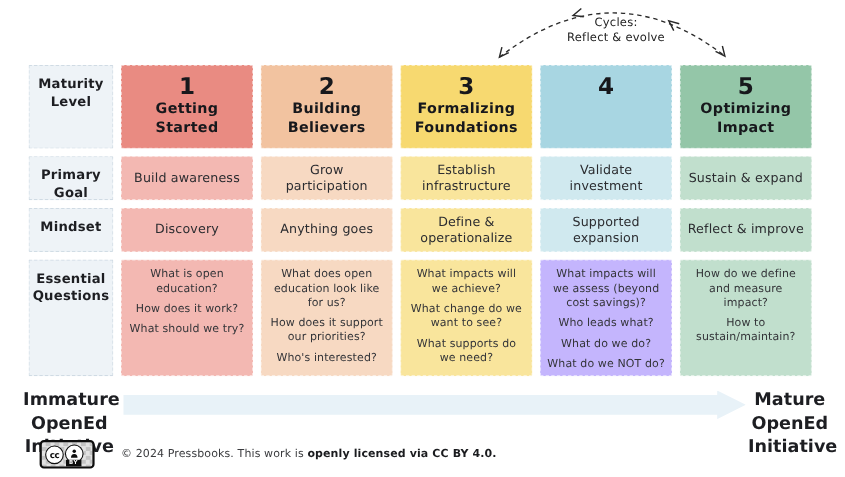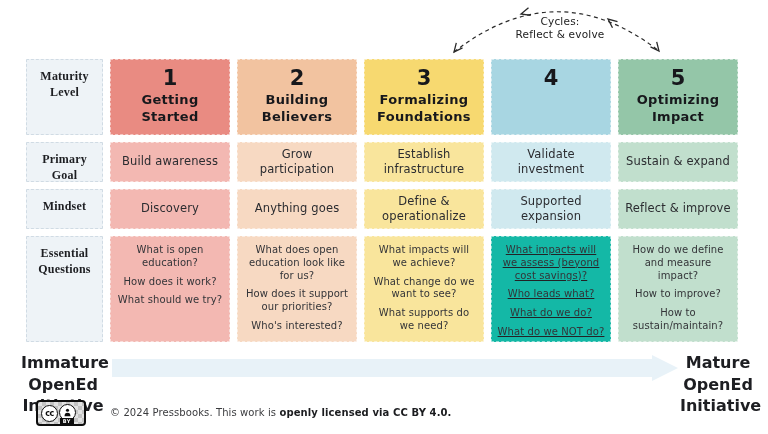--- a/index.html
+++ b/index.html
@@ -14,21 +14,21 @@
   .cycles-text .t2{font-size:10.5px;}
 
   
   .matrix{position:absolute;left:26px;top:59px;width:712px;
           display:grid;grid-template-columns:77px repeat(5,1fr);
           grid-template-rows:76px 40px 40px 106px;gap:7px;}
   .cell{border-radius:1px;overflow:hidden;box-sizing:border-box;}
   .label-cell{display:flex;flex-direction:column;align-items:center;
               padding:9px 4px 0;text-align:center;font-weight:700;font-size:12px;
               line-height:1.3;letter-spacing:.2px;color:#1d1e22;
-              border:1px dashed rgba(140,165,185,.30);font-family:Liberation Serif, serif;}
+              border:1px dashed rgba(140,165,185,.30);}
   .head-cell{display:flex;flex-direction:column;align-items:center;text-align:center;
              padding-top:5px;border:1px dashed rgba(255,255,255,.55);}
   .head-num{font-size:21px;font-weight:700;line-height:1.25;color:#17181c;}
   .head-name{font-size:13px;font-weight:700;line-height:1.28;color:#17181c;
              letter-spacing:.3px;padding:1px 4px 0;}
   .mini-cell{display:flex;align-items:center;justify-content:center;text-align:center;
              font-size:11.5px;line-height:1.32;color:#2b2c30;letter-spacing:.15px;
              padding:2px 6px;border:1px dashed rgba(255,255,255,.55);}
   .qcell{padding:7px 5px 2px;text-align:center;border:1px dashed rgba(255,255,255,.55);}
   .qcell p.q{margin:0 0 6px;font-size:10px;line-height:1.28;color:#333438;letter-spacing:.1px;}
@@ -123,29 +123,28 @@
     <div class="cell qcell" style="background-color: rgb(247, 217, 194);">
         <p class="q">What does open education look like for us?</p>
         <p class="q">How does it support our priorities?</p>
         <p class="q">Who's interested?</p>
       </div>
     <div class="cell qcell" style="background-color: rgb(249, 229, 156);">
         <p class="q">What impacts will we achieve?</p>
         <p class="q">What change do we want to see?</p>
         <p class="q">What supports do we need?</p>
       </div>
-    <div class="cell qcell" style="background-color: #14b8a6; text-decoration: underline;">
+    <div class="cell qcell" style="background-color: #c4b5fd;">
         <p class="q">What impacts will we assess (beyond cost savings)?</p>
         <p class="q">Who leads what?</p>
         <p class="q">What do we do?</p>
         <p class="q">What do we NOT do?</p>
       </div>
     <div class="cell qcell" style="background-color: rgb(193, 223, 205);">
         <p class="q">How do we define and measure impact?</p>
-        <p class="q">How to improve?</p>
         <p class="q">How to sustain/maintain?</p>
       </div>
   </div>
 
   <div class="axis-label left">Immature
 OpenEd
 Initiative</div>
   <div class="axis-arrow" style="background-color: rgb(232, 242, 248);"></div>
   <div class="axis-label right">Mature
 OpenEd

